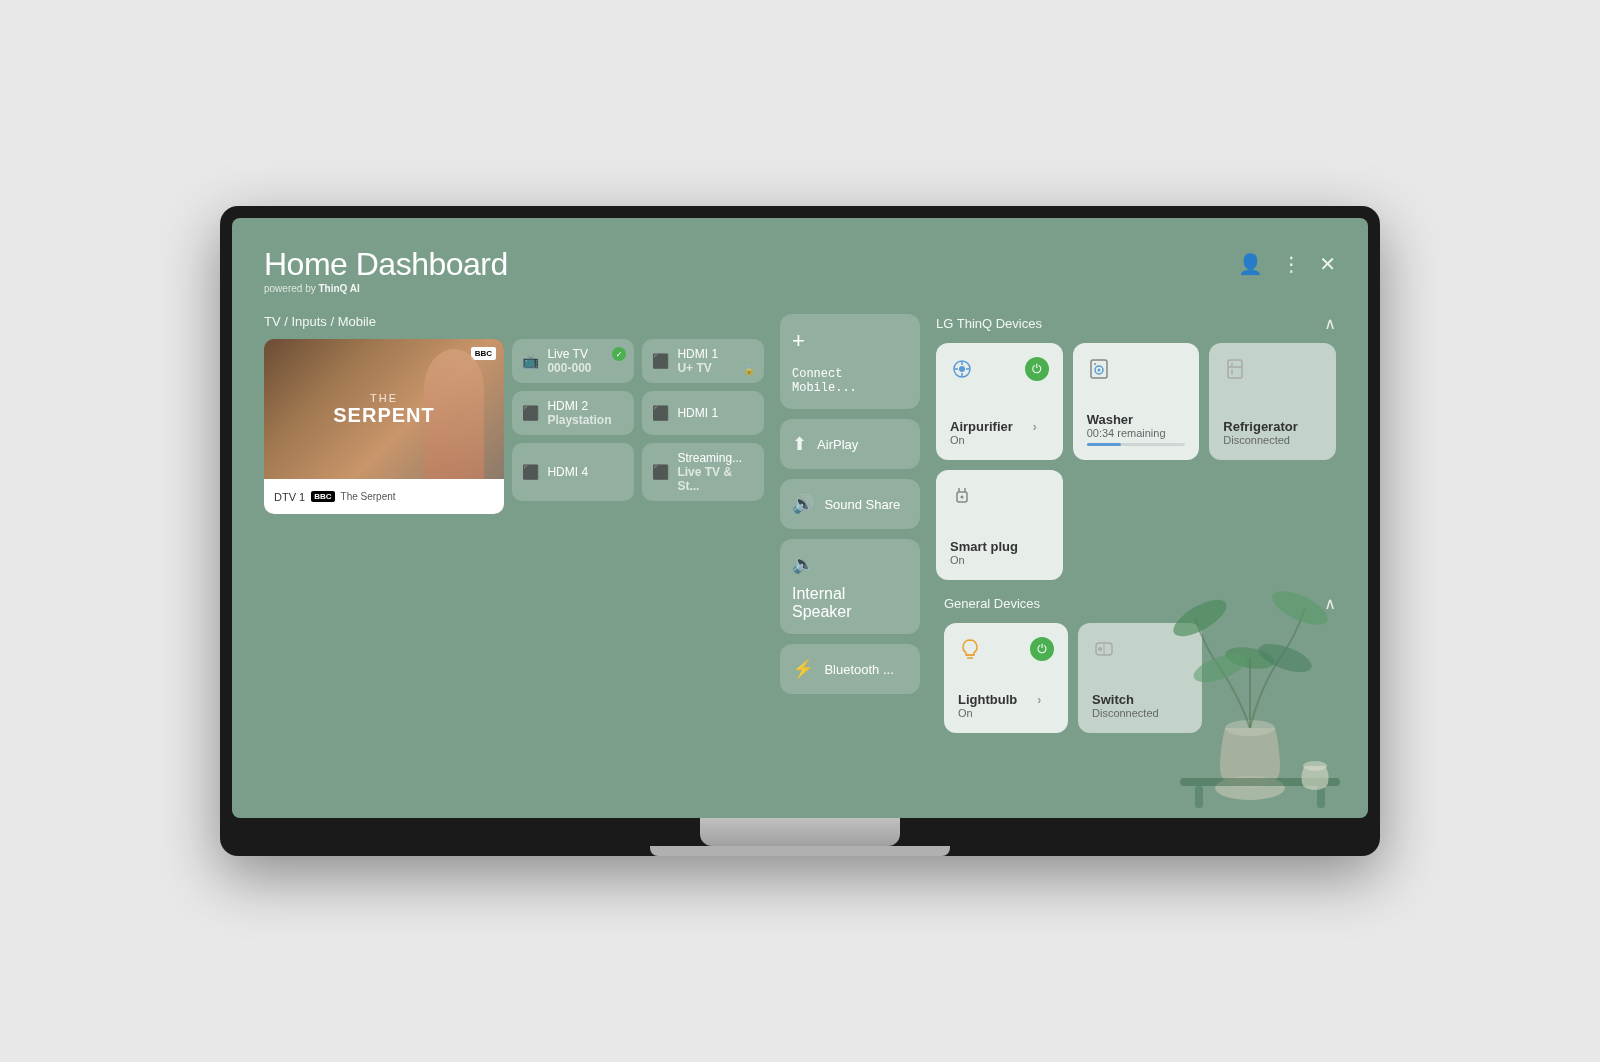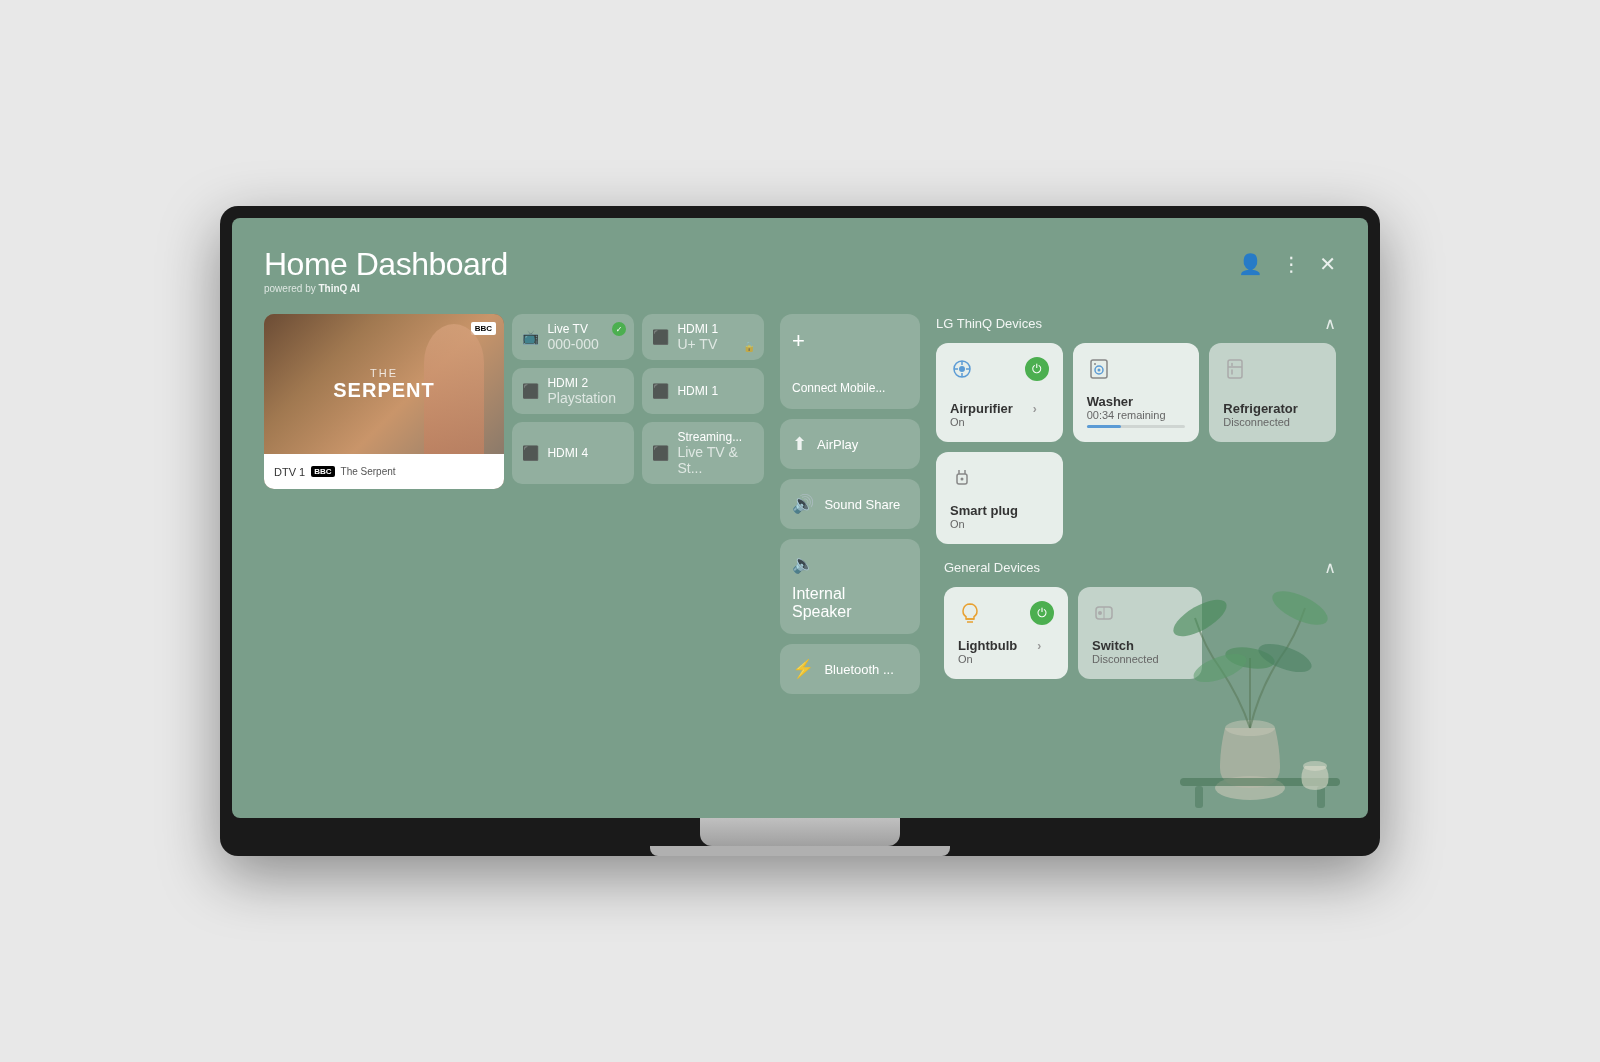--- a/index.html
+++ b/index.html
@@ -206,22 +206,23 @@
     .input-icon {
       font-size: 14px;
       color: rgba(255,255,255,0.8);
     }
     .input-name {
       font-size: 12px;
       color: #fff;
       font-weight: 500;
     }
     .input-sub {
-      font-size: 14px;
+      font-size: 12px;
       color: rgba(255,255,255,0.7);
+      font-weight: bold;
     }
     .input-active-dot {
       width: 14px;
       height: 14px;
       background: #4caf50;
       border-radius: 50%;
       position: absolute;
       right: 8px;
       top: 8px;
       display: flex;
@@ -329,20 +330,21 @@
       color: #fff;
     }
 
     .device-tile-name {
       font-size: 13px;
       font-weight: 600;
       color: #333;
       display: flex;
       align-items: center;
       gap: 20px;
+      margin-top: 18px;
     }
     .device-tile-status {
       font-size: 11px;
       color: #666;
     }
     .device-arrow {
       color: #999;
       font-size: 12px;
     }
 
@@ -407,20 +409,21 @@
         <div class="header-actions">
           <span class="header-icon">👤</span>
           <span class="header-icon">⋮</span>
           <span class="header-icon">✕</span>
         </div>
       </div>
 
       <div class="content-grid">
 
         <div class="left-panel">
+          <div class="section-label">TV / Inputs / Mobile</div>
 
           <div class="tv-preview-container">
 
             <div class="tv-preview">
               <div class="tv-preview-image">
                 <div class="tv-preview-bbc">BBC</div>
 
                 <div class="tv-preview-figure"></div>
                 <div class="tv-preview-title">
                   <span class="the">THE</span>
@@ -487,21 +490,21 @@
                   </div>
                 </div>
               </div>
             </div>
           </div>
         </div>
 
         <div class="middle-panel">
           <div class="control-tile" style="flex-direction:column;align-items:flex-start;height:95px;justify-content:space-between;padding:14px 12px;">
             <span class="control-tile-icon" style="font-size:22px;font-weight:300;color:#fff;">+</span>
-            <span class="control-tile-label" style="font-size:12px;">Connect Mobile...</span>
+            <span class="control-tile-label" style="font-size:12px;font-family:Liberation Mono, monospace;">Connect Mobile...</span>
           </div>
           <div class="control-tile">
             <span class="control-tile-icon">⬆</span>
             <span class="control-tile-label">AirPlay</span>
           </div>
           <div class="control-tile">
             <span class="control-tile-icon">🔊</span>
             <span class="control-tile-label">Sound Share</span>
           </div>
           <div class="control-tile" style="flex-direction:column;align-items:flex-start;height:95px;justify-content:space-between;padding:14px 12px;">

